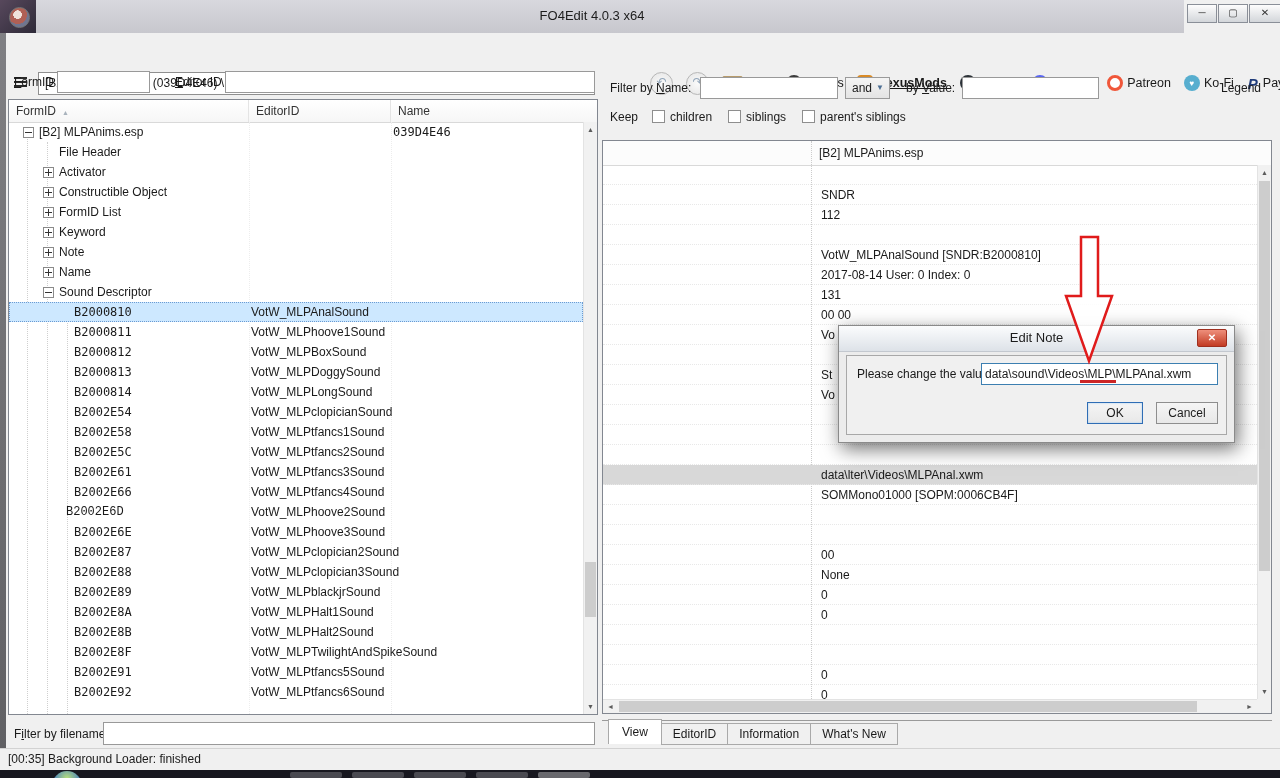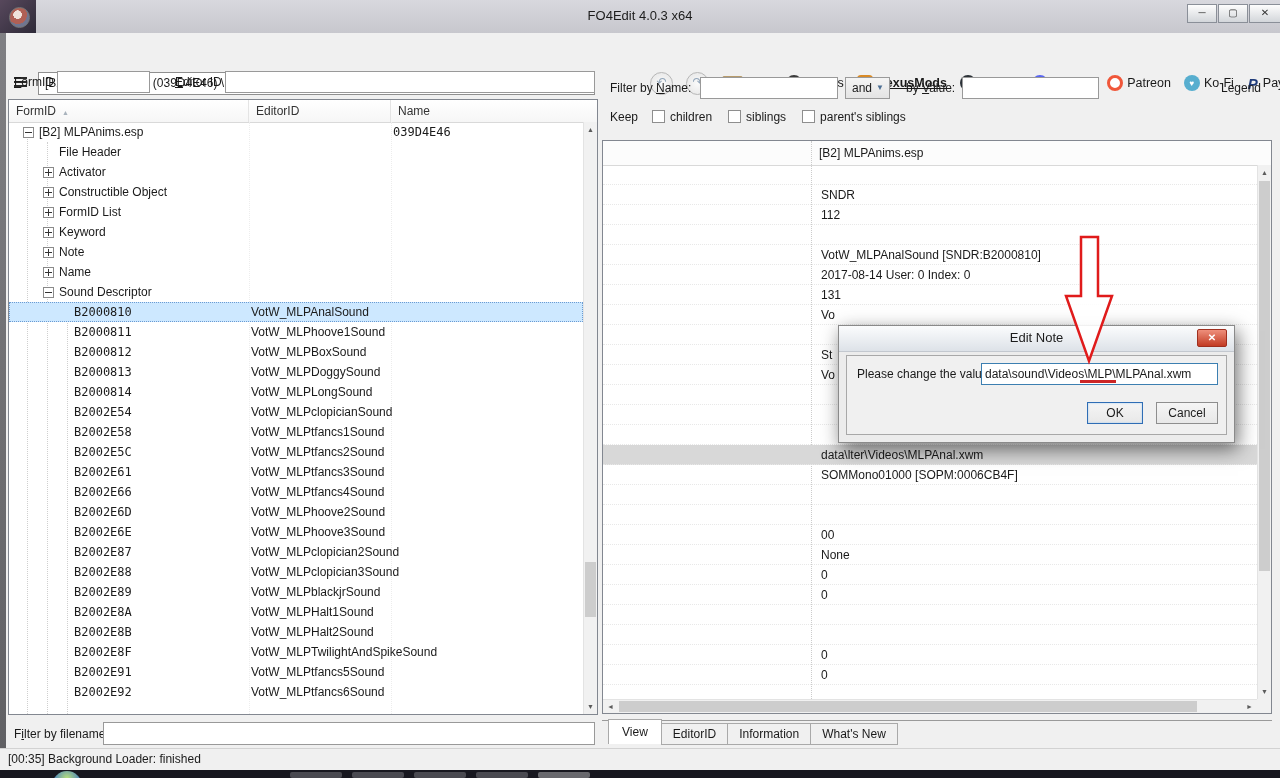--- a/index.html
+++ b/index.html
@@ -3,21 +3,21 @@
 <meta charset="utf-8">
 <style>
   html,body{margin:0;padding:0;background:#2a2a2e;}
   .screen{position:relative;width:1280px;height:778px;background:#f0f0f0;overflow:hidden;
           font-family:"Liberation Sans",sans-serif;font-size:12px;color:#1a1a1a;}
   .abs{position:absolute;}
   .mono{font-family:"DejaVu Sans Mono",monospace;}
   input{font-family:"Liberation Sans",sans-serif;font-size:12px;border:1px solid #999;background:#fff;padding:1px 4px;box-sizing:border-box;outline:none;}
 
   
-  .titlebar{position:absolute;left:0;top:0;width:1280px;height:33px;
+  .titlebar{position:absolute;left:0;top:0;width:1184px;height:33px;
     background:linear-gradient(#d8d8de,#c7c7cd);border-bottom:1px solid #9a9aa2;}
   .title-dark{position:absolute;left:0;top:0;width:36px;height:33px;background:linear-gradient(135deg,#57485c,#2e2a38);}
   .app-icon{position:absolute;left:9px;top:7px;width:19px;height:19px;border-radius:50%;
     background:radial-gradient(circle at 40% 35%,#f0e2da 25%,#b06055 26% 55%,#6f7590 56%);border:1px solid #777;}
   .win-title{position:absolute;left:0;right:0;top:8px;text-align:center;font-size:13px;color:#1c1c1c;}
   .winbtn{position:absolute;top:4px;width:30px;height:19px;background:linear-gradient(#fdfdfd,#d3d6da);
     border:1px solid #8a8f98;box-sizing:border-box;text-align:center;line-height:16px;font-size:10px;color:#333;}
   .winbtn.close{width:32px;}
 
   
@@ -277,21 +277,21 @@
         </div>
         <div class="trow">
           <span class="cellabs mono" style="left:65px;">B2002E61</span>
           <span class="cellabs" style="left:242px;">VotW_MLPtfancs3Sound</span>
         </div>
         <div class="trow">
           <span class="cellabs mono" style="left:65px;">B2002E66</span>
           <span class="cellabs" style="left:242px;">VotW_MLPtfancs4Sound</span>
         </div>
         <div class="trow">
-          <span class="cellabs mono" style="left:65px;">B2002E6D</span>
+          <span class="cellabs mono" style="left:57px;font-family:Liberation Mono, monospace;">B2002E6D</span>
           <span class="cellabs" style="left:242px;">VotW_MLPhoove2Sound</span>
         </div>
         <div class="trow">
           <span class="cellabs mono" style="left:65px;">B2002E6E</span>
           <span class="cellabs" style="left:242px;">VotW_MLPhoove3Sound</span>
         </div>
         <div class="trow">
           <span class="cellabs mono" style="left:65px;">B2002E87</span>
           <span class="cellabs" style="left:242px;">VotW_MLPclopician2Sound</span>
         </div>
@@ -370,20 +370,24 @@
           <div class="dlabel"></div>
           <div class="dvalue">VotW_MLPAnalSound [SNDR:B2000810]</div>
         </div>
         <div class="drow">
           <div class="dlabel"></div>
           <div class="dvalue">2017-08-14 User: 0 Index: 0</div>
         </div>
         <div class="drow">
           <div class="dlabel"></div>
           <div class="dvalue">131</div>
+        </div>
+        <div class="drow">
+          <div class="dlabel"></div>
+          <div class="dvalue">00 00</div>
         </div>
         <div class="drow">
           <div class="dlabel"></div>
           <div class="dvalue">Vo</div>
         </div>
         <div class="drow gray">
           <div class="dlabel"></div>
           <div class="dvalue"></div>
         </div>
         <div class="drow">

